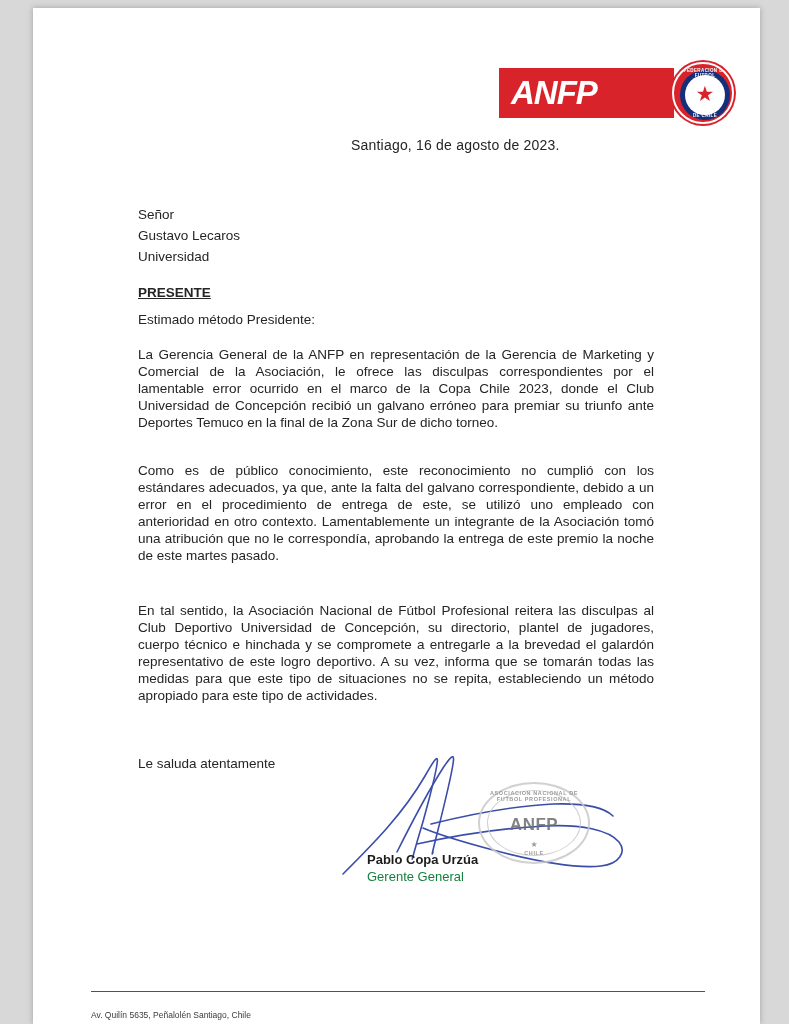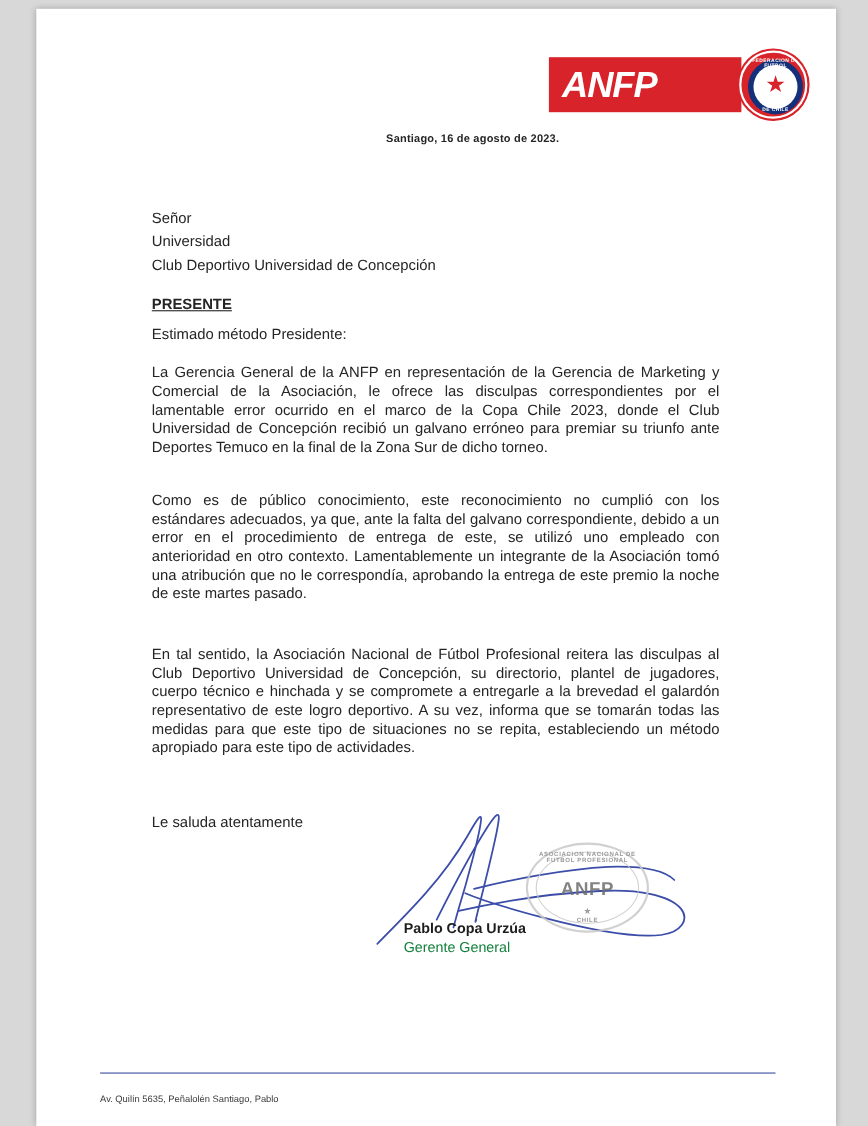--- a/index.html
+++ b/index.html
@@ -105,32 +105,31 @@
     font-weight: bold;
     letter-spacing: 0.4px;
   }
   .crest-txt-top { top: 4px; left: 0; }
   .crest-txt-bot { bottom: 4px; left: 0; }
 
   
   .doc {
     position: absolute;
     left: 0;
-    top: 0;
+    top: 16px;
     width: 727px;
     height: 900px;
     color: #252525;
   }
   .date-line {
     position: absolute;
     left: 318px;
     top: 113px;
-    font-size: 10px;
+    font-size: 14px;
     letter-spacing: 0.2px;
-    font-weight: bold;
   }
   .addr {
     position: absolute;
     left: 105px;
     top: 180px;
     font-size: 13.5px;
     line-height: 21px;
   }
   .addr .present {
     display: inline-block;
@@ -279,22 +278,22 @@
           <div class="crest-star">★</div>
           <div class="crest-txt-top">FEDERACION DE FUTBOL</div>
           <div class="crest-txt-bot">DE CHILE</div>
         </div>
       </div>
 
       <div class="date-line">Santiago, 16 de agosto de 2023.</div>
 
       <div class="addr">
         <div>Señor</div>
+        <div>Gustavo Lecaros</div>
         <div>Universidad</div>
-        <div>Club Deportivo Universidad de Concepción</div>
         <div><span class="present">PRESENTE</span></div>
       </div>
 
       <div class="greeting">Estimado método Presidente:</div>
 
       <div class="para" id="p1">La Gerencia General de la ANFP en representación de la Gerencia de Marketing y Comercial de la Asociación, le ofrece las disculpas correspondientes por el lamentable error ocurrido en el marco de la Copa Chile 2023, donde el Club Universidad de Concepción recibió un galvano erróneo para premiar su triunfo ante Deportes Temuco en la final de la Zona Sur de dicho torneo.</div>
       <div class="para" id="p2">Como es de público conocimiento, este reconocimiento no cumplió con los estándares adecuados, ya que, ante la falta del galvano correspondiente, debido a un error en el procedimiento de entrega de este, se utilizó uno empleado con anterioridad en otro contexto. Lamentablemente un integrante de la Asociación tomó una atribución que no le correspondía, aprobando la entrega de este premio la noche de este martes pasado.</div>
       <div class="para" id="p3">En tal sentido, la Asociación Nacional de Fútbol Profesional reitera las disculpas al Club Deportivo Universidad de Concepción, su directorio, plantel de jugadores, cuerpo técnico e hinchada y se compromete a entregarle a la brevedad el galardón representativo de este logro deportivo. A su vez, informa que se tomarán todas las medidas para que este tipo de situaciones no se repita, estableciendo un método apropiado para este tipo de actividades.</div>
 
       <div class="closing">Le saluda atentamente</div>
@@ -315,17 +314,17 @@
           <div class="stamp-text">ANFP</div>
           <div class="stamp-star">★</div>
           <div class="stamp-ring-text-bot">CHILE</div>
         </div>
 
         <div class="sig-name">Pablo Copa Urzúa</div>
         <div class="sig-title">Gerente General</div>
       </div>
 
       <div class="footer-rule"></div>
-      <div class="footer-text">Av. Quilín 5635, Peñalolén Santiago, Pablo</div>
+      <div class="footer-text">Av. Quilín 5635, Peñalolén Santiago, Chile</div>
 
     </div>
   </div>
 </div>
 
 </body></html>

